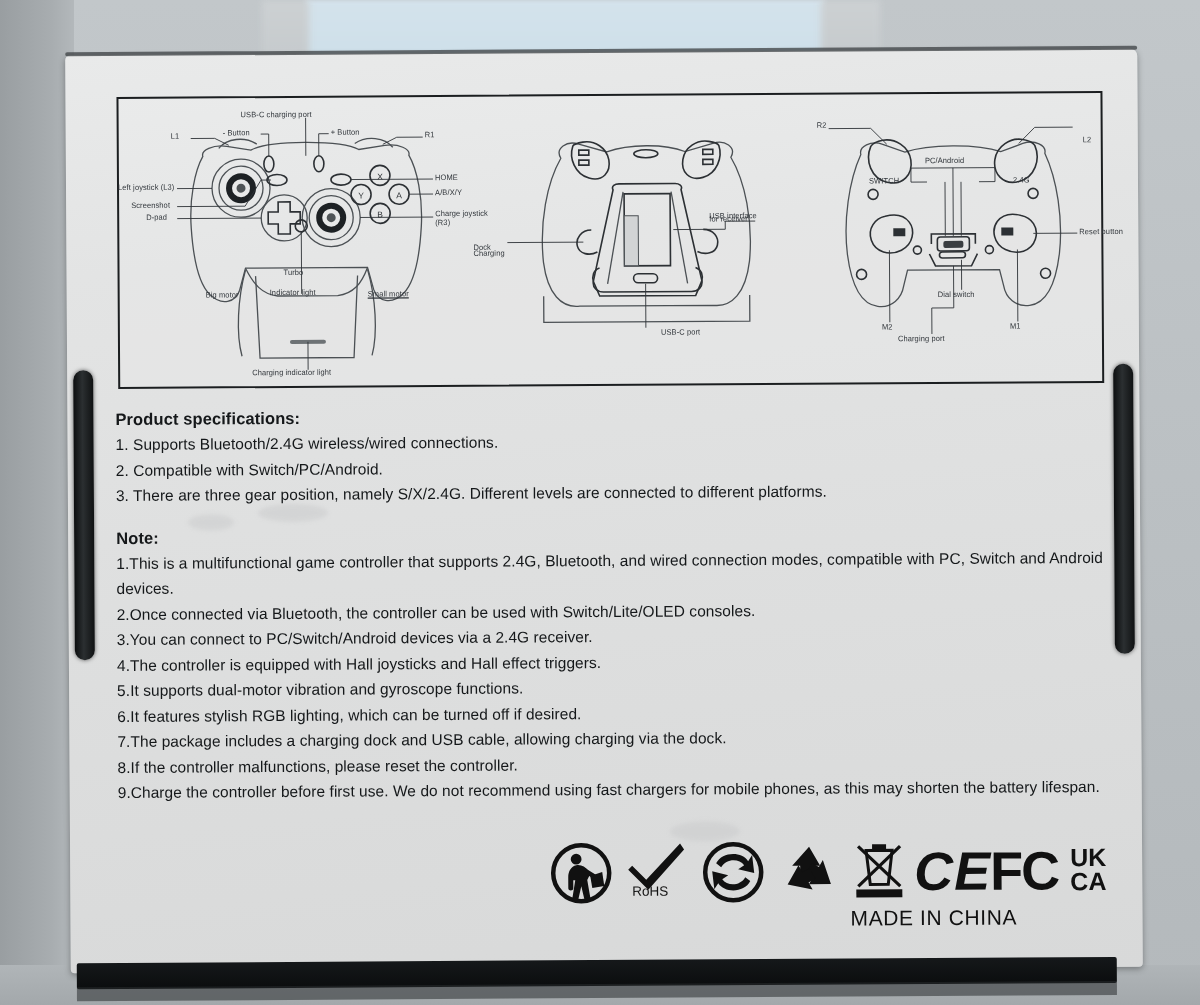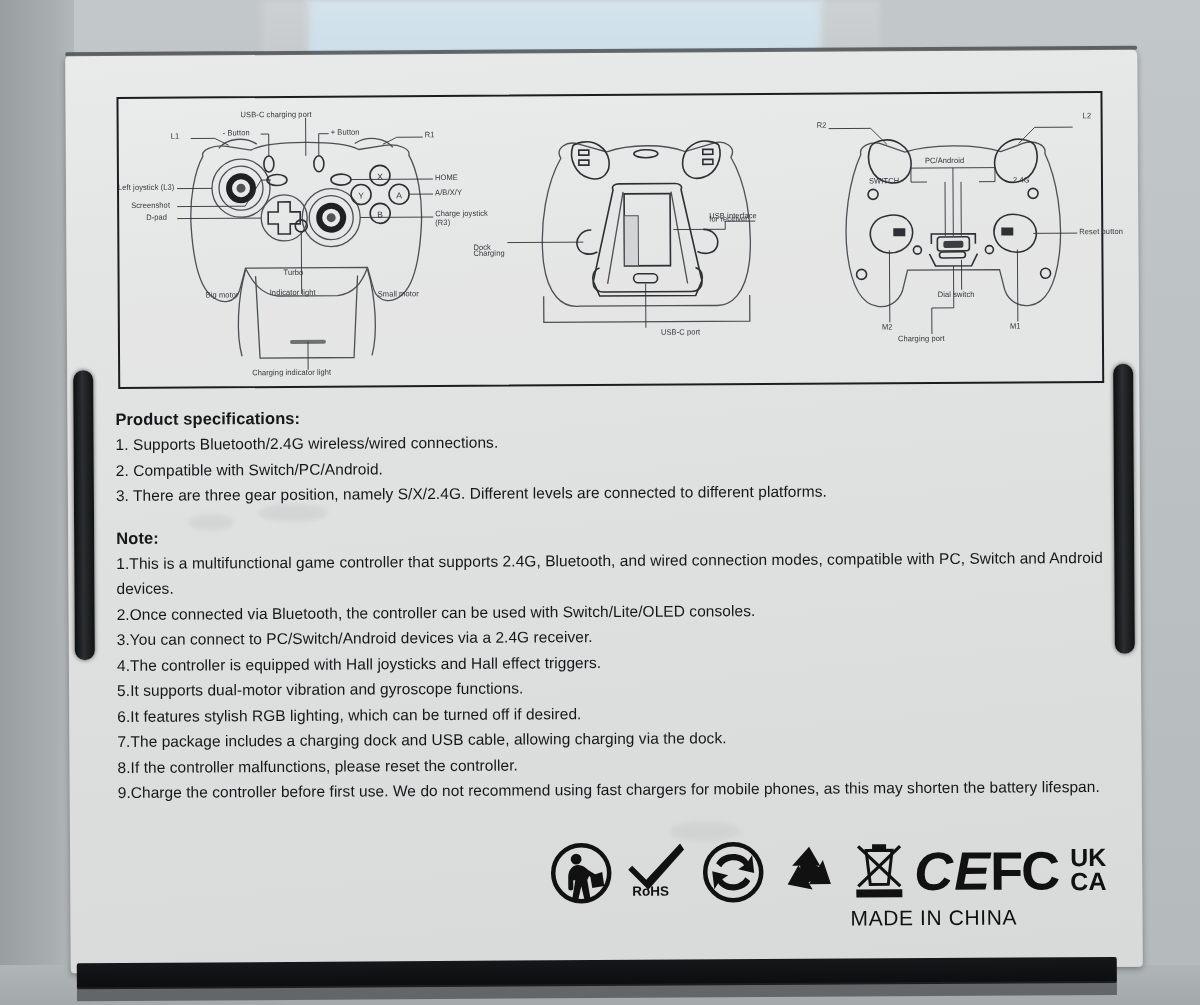--- a/index.html
+++ b/index.html
@@ -71,21 +71,21 @@
   .line{font-size:15.5px;line-height:25.5px;margin:0;letter-spacing:.05px;}
   .spec-list .line{margin-left:0;}
   .gap{height:20px;}
   .note-list .line{line-height:25.5px;}
 
   
   .certs{position:absolute;left:480px;top:790px;width:520px;height:110px;}
   .cert{position:absolute;top:0;}
   .made{position:absolute;left:300px;top:66px;font-size:21px;color:#111;
         letter-spacing:.6px;font-family:"Liberation Sans",sans-serif;}
-  .rohs-txt{position:absolute;left:6px;top:42px;font-size:13.5px;font-weight:bold;color:#111;}
+  .rohs-txt{position:absolute;left:6px;top:42px;font-size:13.5px;font-weight:normal;color:#111;}
   .ce,.fcc,.ukca{color:#111;font-weight:bold;}
   .ukca{position:absolute;font-size:25px;line-height:24px;text-align:left;}
 
   .smudge{position:absolute;border-radius:50%;background:#c9cacb;opacity:.5;filter:blur(2px);}
 </style>
 </head>
 <body>
 
 <div id="scene">
 
@@ -182,21 +182,21 @@
         <div class="lbl" style="left:-23px;top:84px;">Left joystick (L3)</div>
         <div class="lbl" style="left:-10px;top:102px;">Screenshot</div>
         <div class="lbl" style="left:5px;top:114px;">D-pad</div>
         <div class="lbl" style="left:294px;top:76px;">HOME</div>
         <div class="lbl" style="left:294px;top:91px;">A/B/X/Y</div>
         <div class="lbl" style="left:294px;top:112px;">Charge joystick</div>
         <div class="lbl" style="left:294px;top:121px;">(R3)</div>
         <div class="lbl" style="left:142px;top:170px;">Turbo</div>
         <div class="lbl" style="left:128px;top:190px;">Indicator light</div>
         <div class="lbl" style="left:64px;top:192px;">Big motor</div>
-        <div class="lbl" style="left:236px;top:192px;">Small motor</div>
+        <div class="lbl" style="left:226px;top:192px;text-decoration:underline;">Small motor</div>
         <div class="lbl" style="left:110px;top:270px;">Charging indicator light</div>
       </div>
 
       <div class="panel dock">
         <svg width="300" height="288" viewBox="0 0 300 288">
 
           <path class="stroke" d="M74,62 C68,52 80,44 92,48 L120,56 C142,48 178,48 198,56 L226,48
                                   C238,44 250,52 244,62 C258,86 266,126 262,166 C258,198 244,212 226,210
                                   L92,210 C74,212 60,198 56,166 C52,126 60,86 74,62 Z"></path>
           <path class="stroke" d="M56,200 L56,226 L262,226 L262,200"></path>
@@ -276,21 +276,21 @@
             <path d="M78,50 L62,34 L20,34"></path>
             <path d="M210,50 L226,34 L264,34"></path>
             <path d="M224,140 L268,140"></path>
             <path d="M80,156 L80,228"></path>
             <path d="M208,156 L208,228"></path>
             <path d="M144,172 L144,214 L122,214 L122,240"></path>
             <path d="M152,166 L152,196"></path>
           </g>
         </svg>
         <div class="lbl" style="left:8px;top:26px;">R2</div>
-        <div class="lbl" style="left:262px;top:18px;padding-left:12px;">L2</div>
+        <div class="lbl" style="left:262px;top:42px;padding-left:12px;">L2</div>
         <div class="lbl" style="left:116px;top:62px;">PC/Android</div>
         <div class="lbl" style="left:60px;top:82px;">SWITCH</div>
         <div class="lbl" style="left:204px;top:82px;">2.4G</div>
         <div class="lbl" style="left:270px;top:134px;">Reset button</div>
         <div class="lbl" style="left:72px;top:228px;">M2</div>
         <div class="lbl" style="left:200px;top:228px;">M1</div>
         <div class="lbl" style="left:128px;top:196px;">Dial switch</div>
         <div class="lbl" style="left:88px;top:240px;">Charging port</div>
       </div>
     </div>

